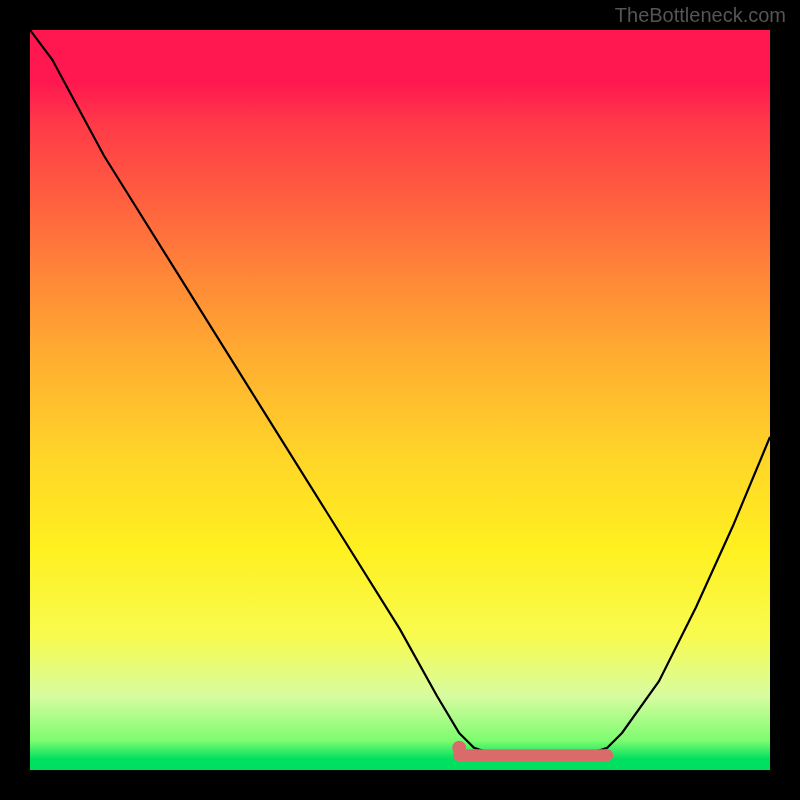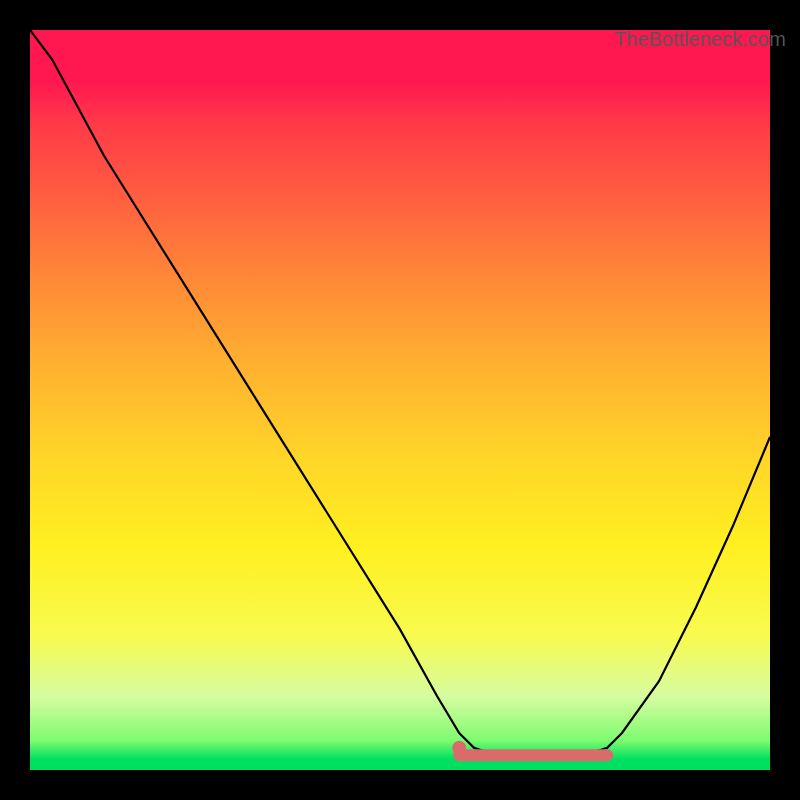--- a/index.html
+++ b/index.html
@@ -18,21 +18,20 @@
     background: #000;
   }
   .watermark {
     position: absolute;
     top: 4px;
     right: 14px;
     color: #555;
     font-size: 20px;
     font-weight: 500;
     z-index: 10;
-    margin-top: 24px;
   }
   .plot-area {
     position: absolute;
     left: 30px;
     top: 30px;
     width: 740px;
     height: 740px;
   }
   .gradient-bg {
     position: absolute;

